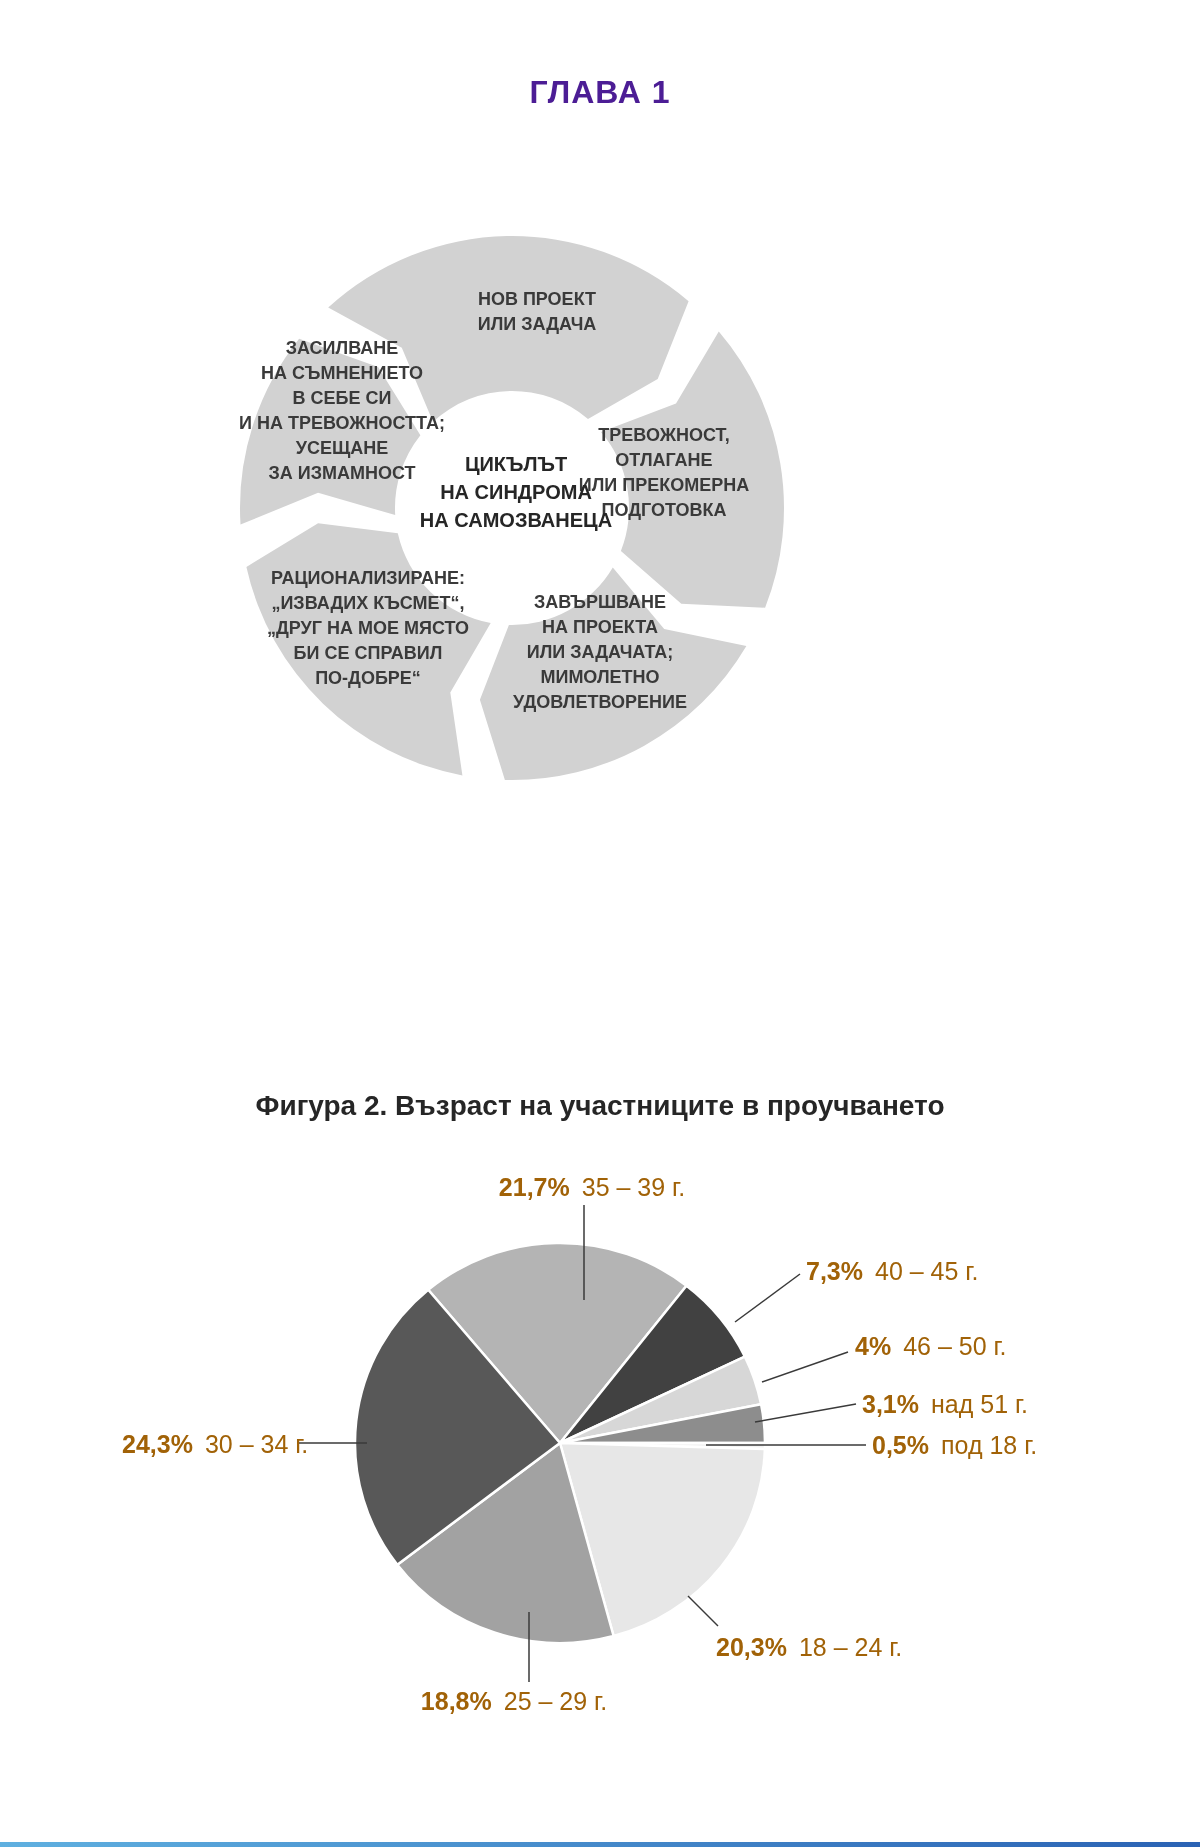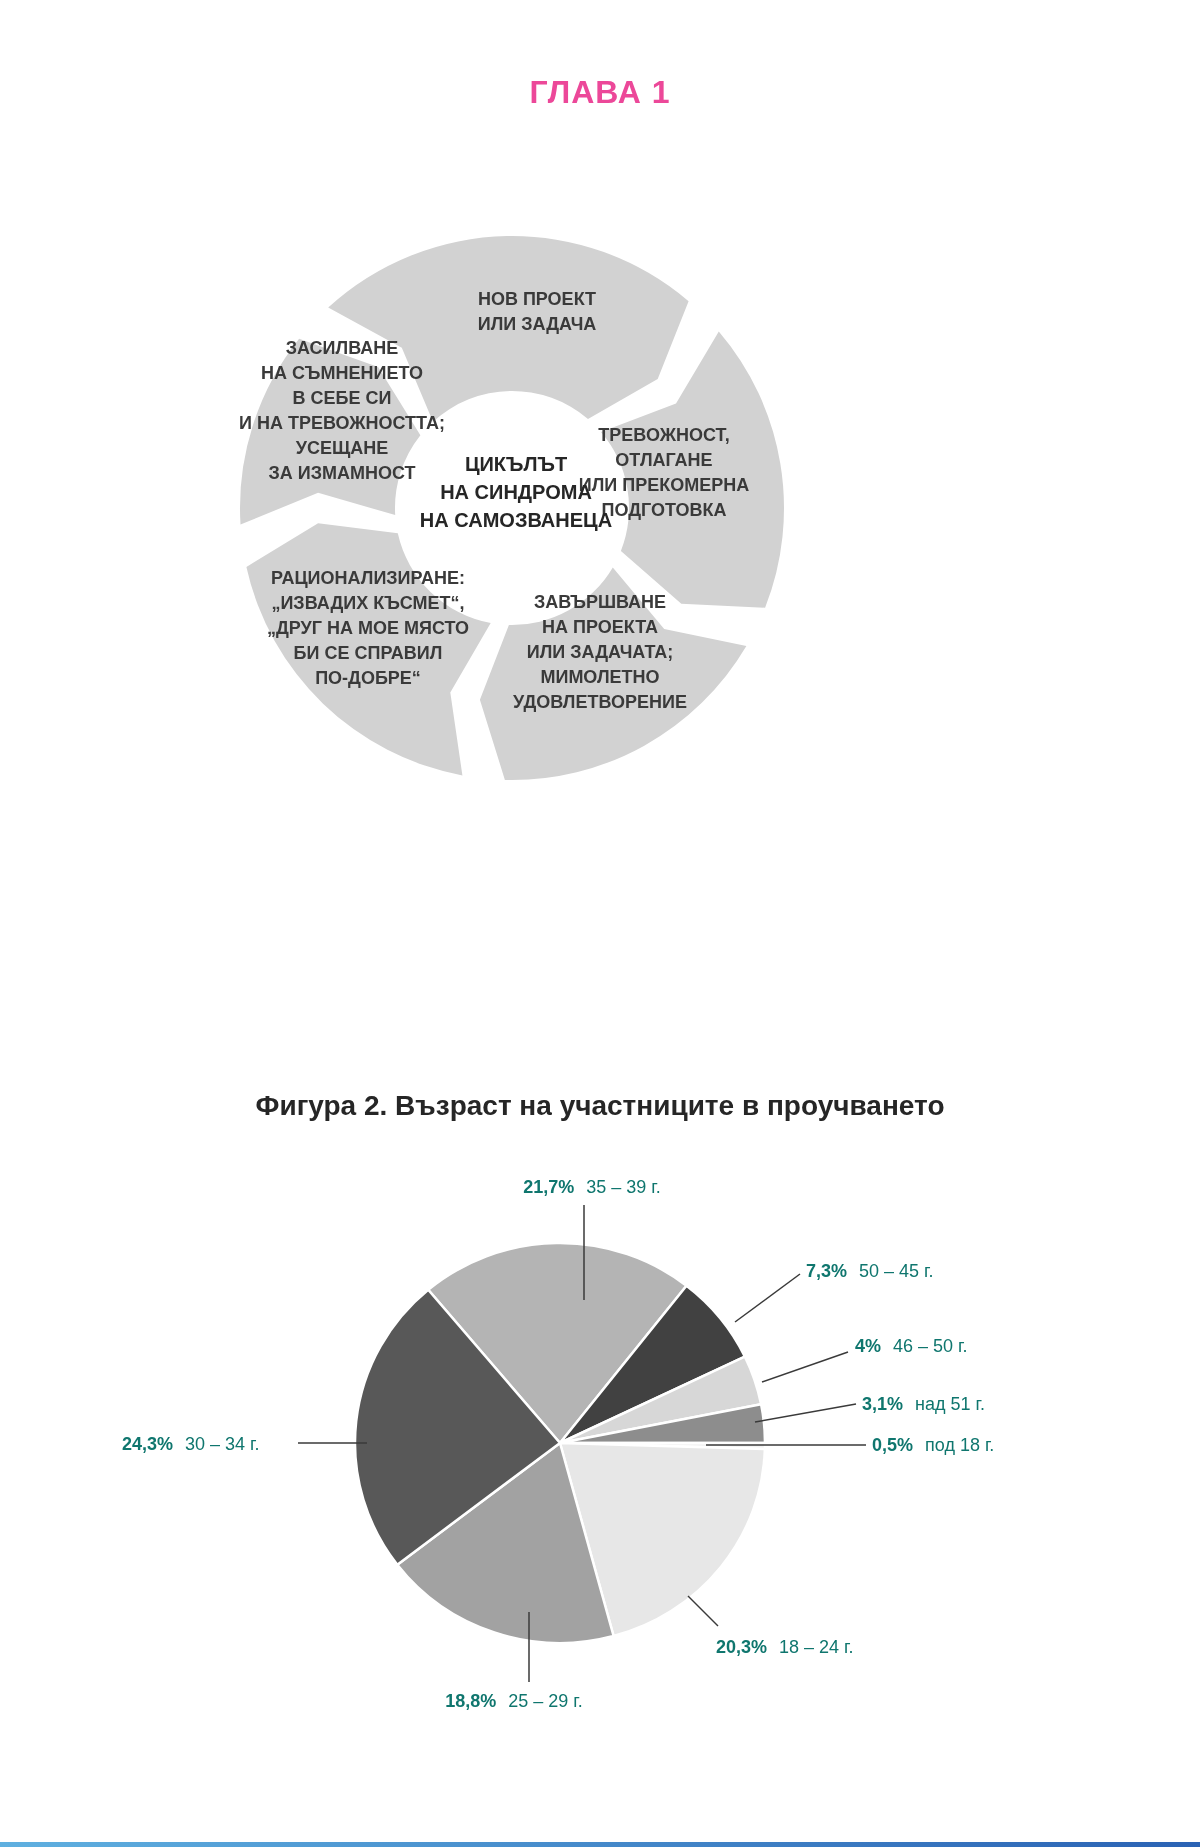--- a/index.html
+++ b/index.html
@@ -2,38 +2,38 @@
 <html><head>
 <meta charset="utf-8">
 <style>
   html,body{margin:0;padding:0;background:#ffffff;}
   #page{
     position:relative;width:1200px;height:1847px;background:#ffffff;
     font-family:"Liberation Sans", sans-serif;overflow:hidden;color:#262626;
   }
   .h-chapter{
     position:absolute;top:74px;left:0;width:100%;text-align:center;
-    font-size:32px;font-weight:bold;letter-spacing:1px;color:#ec4899;
+    font-size:32px;font-weight:bold;letter-spacing:1px;color:#4c1d95;
   }
   .h-fig{
     position:absolute;left:0;width:100%;text-align:center;
     font-size:28px;font-weight:bold;color:#262626;
   }
   #fig1-title{top:178px;}
   #fig2-title{top:1090px;}
   svg#art{position:absolute;left:0;top:0;}
   .cyc{
     position:absolute;transform:translateX(-50%);text-align:center;
     font-size:18px;line-height:25px;color:#3a3a3a;white-space:pre-line;font-weight:bold;
   }
   .cyc-center{
     font-weight:bold;font-size:20px;line-height:28px;color:#262626;
   }
   .pie-label{
-    position:absolute;white-space:nowrap;font-size:18px;height:30px;line-height:30px;color:#0f766e;
+    position:absolute;white-space:nowrap;font-size:25px;height:30px;line-height:30px;color:#a16207;
   }
   .pie-label .pct{font-weight:bold;margin-right:12px;}
   .centered{transform:translateX(-50%);}
   .accent-bar{
     position:absolute;left:0;right:0;bottom:0;height:5px;
     background:linear-gradient(90deg,#5fb0e0,#2a62b4);
   }
 </style>
 </head>
 <body>
@@ -92,21 +92,21 @@
   <div class="cyc cyc-center" style="left:516px;top:450px;">ЦИКЪЛЪТ
 НА СИНДРОМА
 НА САМОЗВАНЕЦА</div>
 
   <div id="fig2-title" class="h-fig">Фигура 2. Възраст на участниците в проучването</div>
 
   <div class="pie-label centered" style="left:592px;top:1172px;">
     <span class="pct">21,7%</span><span>35 – 39 г.</span>
   </div>
   <div class="pie-label" style="left:806px;top:1256px;">
-    <span class="pct">7,3%</span><span>50 – 45 г.</span>
+    <span class="pct">7,3%</span><span>40 – 45 г.</span>
   </div>
   <div class="pie-label" style="left:855px;top:1331px;text-align:center;">
     <span class="pct">4%</span><span>46 – 50 г.</span>
   </div>
   <div class="pie-label" style="left:862px;top:1389px;">
     <span class="pct">3,1%</span><span>над 51 г.</span>
   </div>
   <div class="pie-label" style="left:872px;top:1430px;">
     <span class="pct">0,5%</span><span>под 18 г.</span>
   </div>

